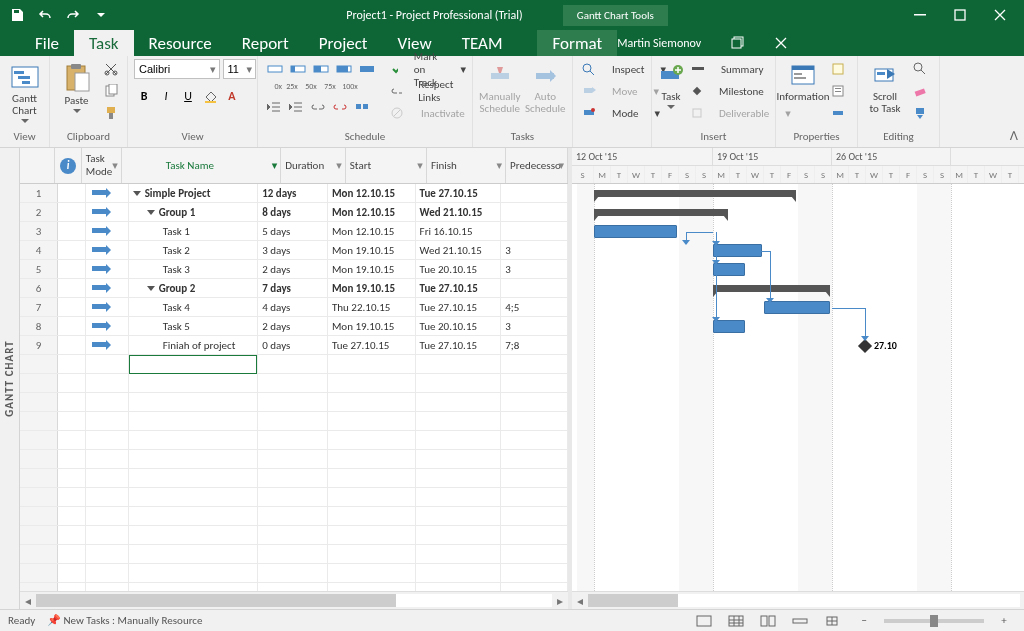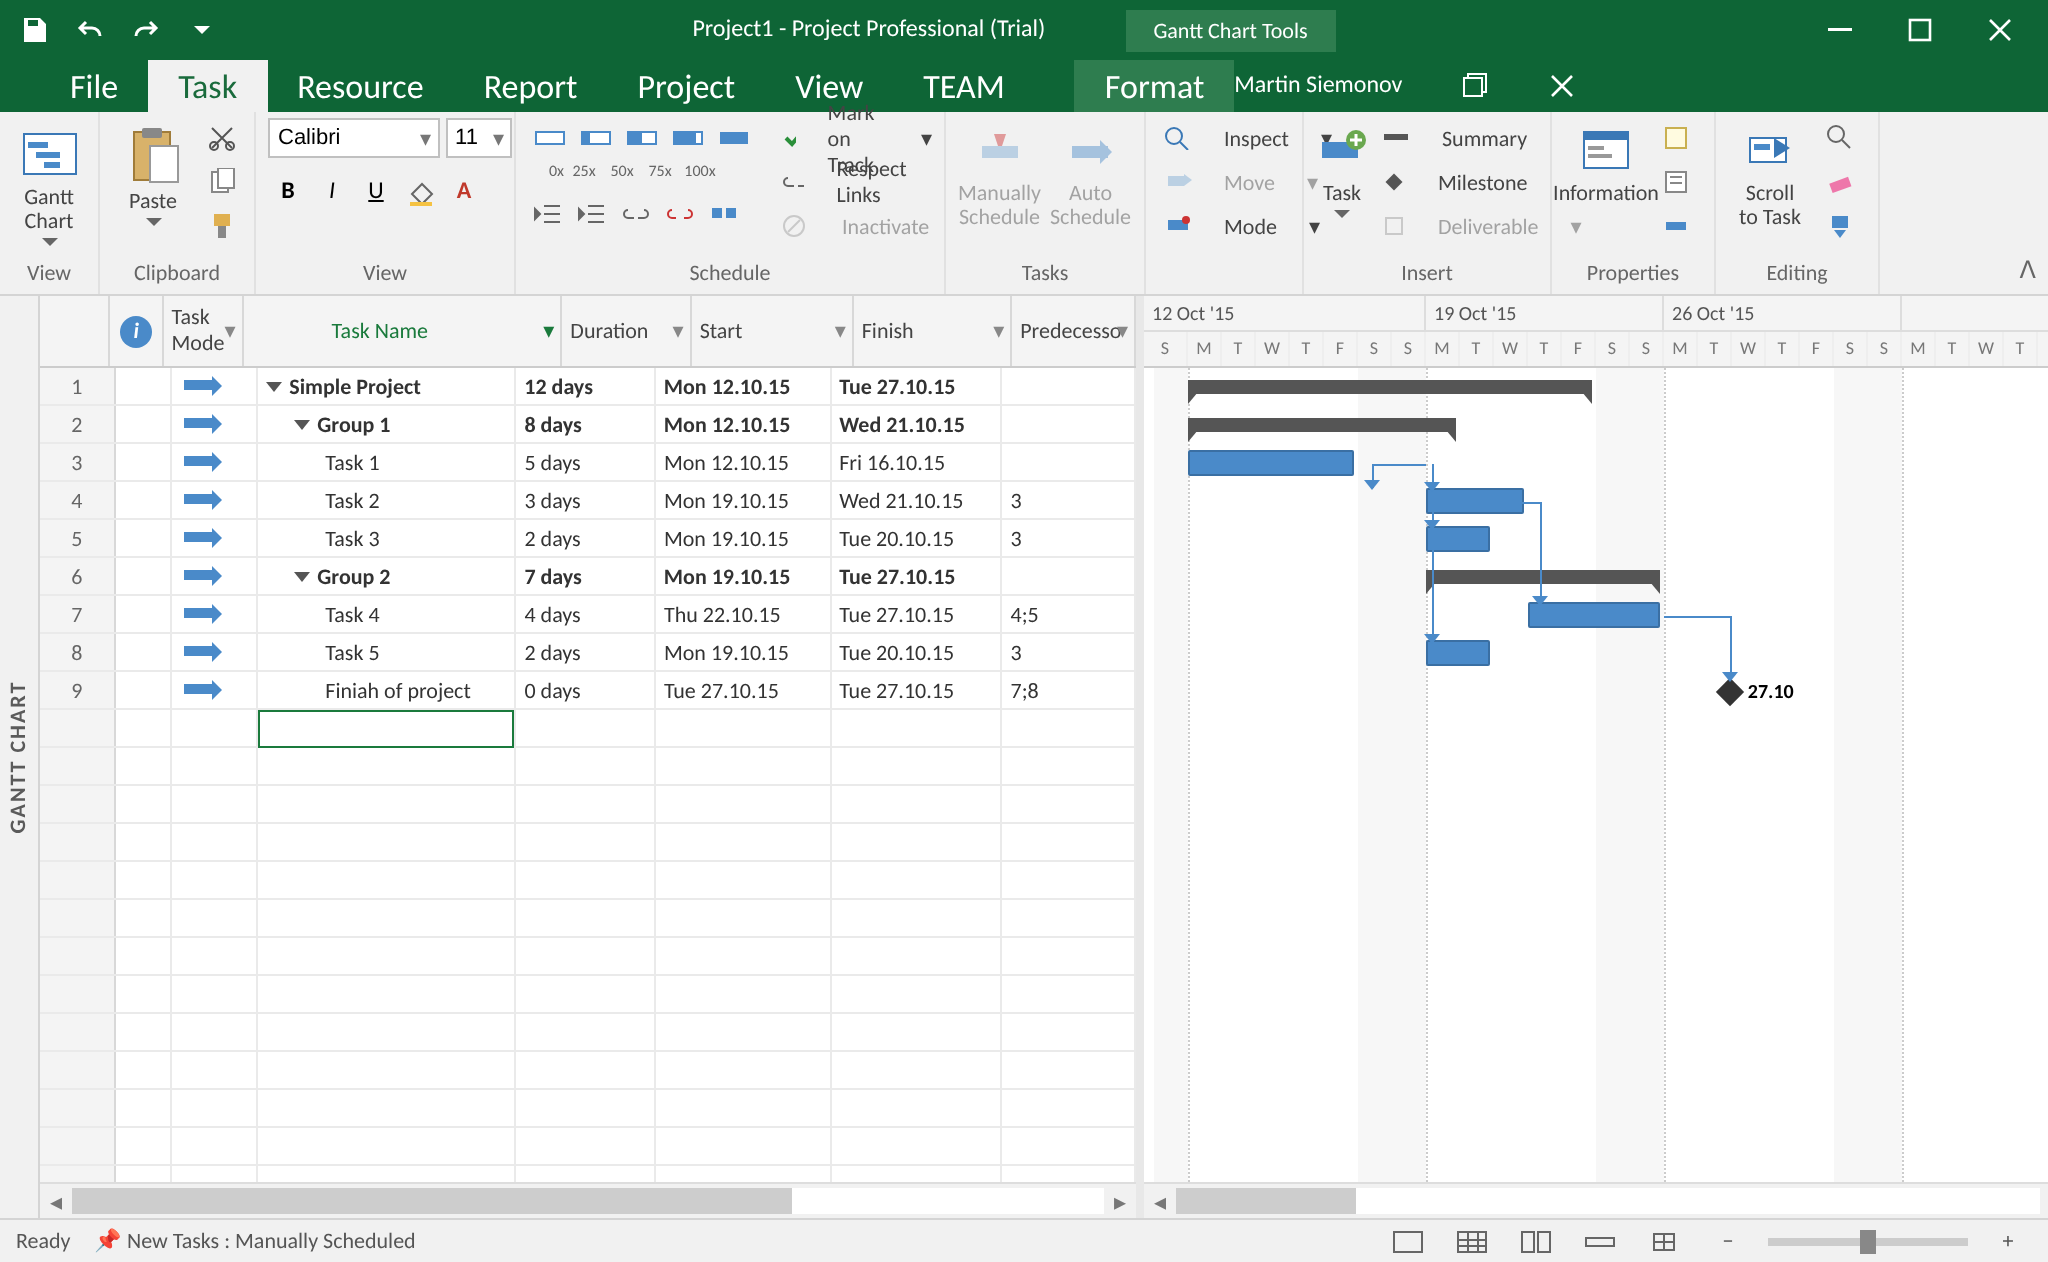--- a/index.html
+++ b/index.html
@@ -901,21 +901,21 @@
       <div class="hscroll-btn" style="left:0;">◂</div>
       <div class="hscroll-track"></div>
       <div class="hscroll-thumb" style="left:16px; width:90px;"></div>
       <div class="hscroll-btn" style="right:0;">▸</div>
     </div>
   </div>
 </div>
 
 <div class="statusbar">
   <span>Ready</span>
-  <span>📌 <span>New Tasks : Manually Scheduled</span></span>
+  <span>📌 <span>New Tasks : Manually Resource</span></span>
   <div class="status-right">
     <div class="sb-btn">
         <svg width="16" height="12">
           <rect x="1" y="1" width="14" height="10" fill="none" stroke="#666"></rect>
         </svg>
       </div>
     <div class="sb-btn">
         <svg width="16" height="12">
           <rect x="1" y="1" width="14" height="10" fill="none" stroke="#666"></rect>
           <path stroke="#666" d="M1 5h14M1 8h14M6 1v10M11 1v10"></path>

